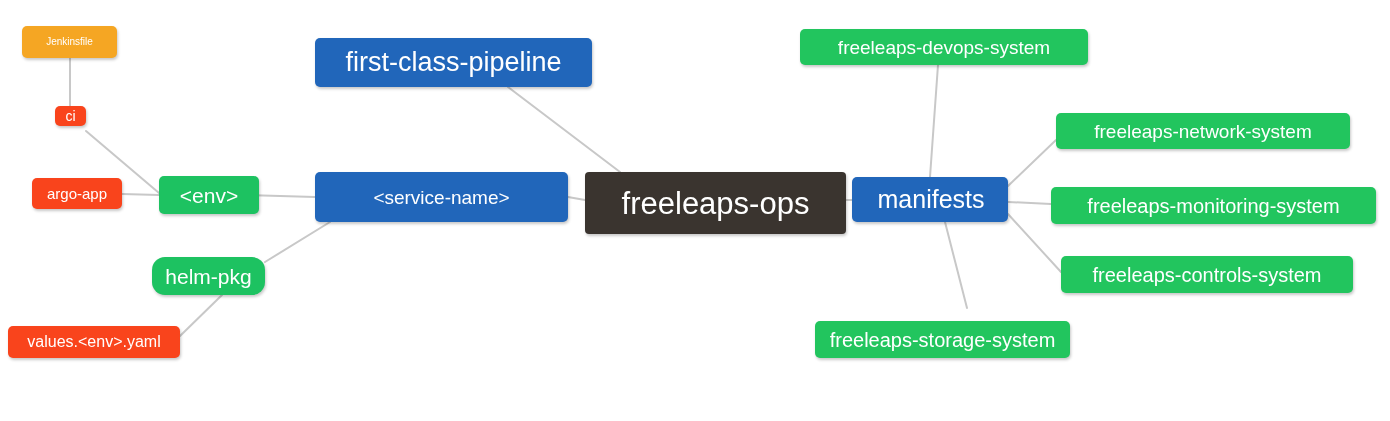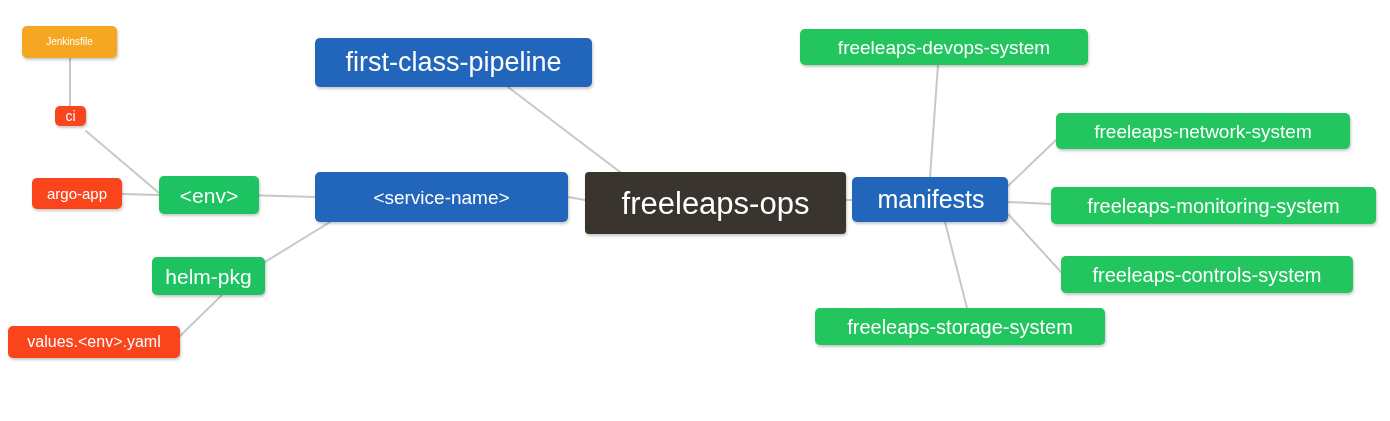--- a/index.html
+++ b/index.html
@@ -70,21 +70,21 @@
       </div>
       <div class="node" style="left: 55px; top: 106px; width: 31px; height: 20px; background: rgb(249, 68, 28); font-size: 14px;">
         <span>ci</span>
       </div>
       <div class="node" style="left: 32px; top: 178px; width: 90px; height: 31px; background: rgb(249, 68, 28); font-size: 15px;">
         <span>argo-app</span>
       </div>
       <div class="node" style="left: 159px; top: 176px; width: 100px; height: 38px; background: rgb(29, 194, 97); font-size: 21px;">
         <span>&lt;env&gt;</span>
       </div>
-      <div class="node" style="left: 152px; top: 257px; width: 113px; height: 38px; background: rgb(29, 194, 97); font-size: 21px;">
+      <div class="node" style="left: 152px; top: 257px; width: 113px; height: 38px; background: rgb(29, 194, 97); font-size: 21px; border-radius: 13px;">
         <span>helm-pkg</span>
       </div>
       <div class="node" style="left: 8px; top: 326px; width: 172px; height: 32px; background: rgb(249, 68, 28); font-size: 16px;">
         <span>values.&lt;env&gt;.yaml</span>
       </div>
       <div class="node" style="left: 315px; top: 38px; width: 277px; height: 49px; background: rgb(33, 102, 186); font-size: 27px;">
         <span>first-class-pipeline</span>
       </div>
       <div class="node" style="left: 315px; top: 172px; width: 253px; height: 50px; background: rgb(33, 102, 186); font-size: 19px;">
         <span>&lt;service-name&gt;</span>
@@ -100,17 +100,17 @@
       </div>
       <div class="node" style="left: 1056px; top: 113px; width: 294px; height: 36px; background: rgb(34, 197, 94); font-size: 19px;">
         <span>freeleaps-network-system</span>
       </div>
       <div class="node" style="left: 1051px; top: 187px; width: 325px; height: 37px; background: rgb(34, 197, 94); font-size: 20px;">
         <span>freeleaps-monitoring-system</span>
       </div>
       <div class="node" style="left: 1061px; top: 256px; width: 292px; height: 37px; background: rgb(34, 197, 94); font-size: 20px;">
         <span>freeleaps-controls-system</span>
       </div>
-      <div class="node" style="left: 815px; top: 308px; width: 290px; height: 37px; background: rgb(34, 197, 94); font-size: 20px;">
+      <div class="node" style="left: 815px; top: 321px; width: 255px; height: 37px; background: rgb(34, 197, 94); font-size: 20px;">
         <span>freeleaps-storage-system</span>
       </div>
     </div>
 </div>
 
 </body></html>

